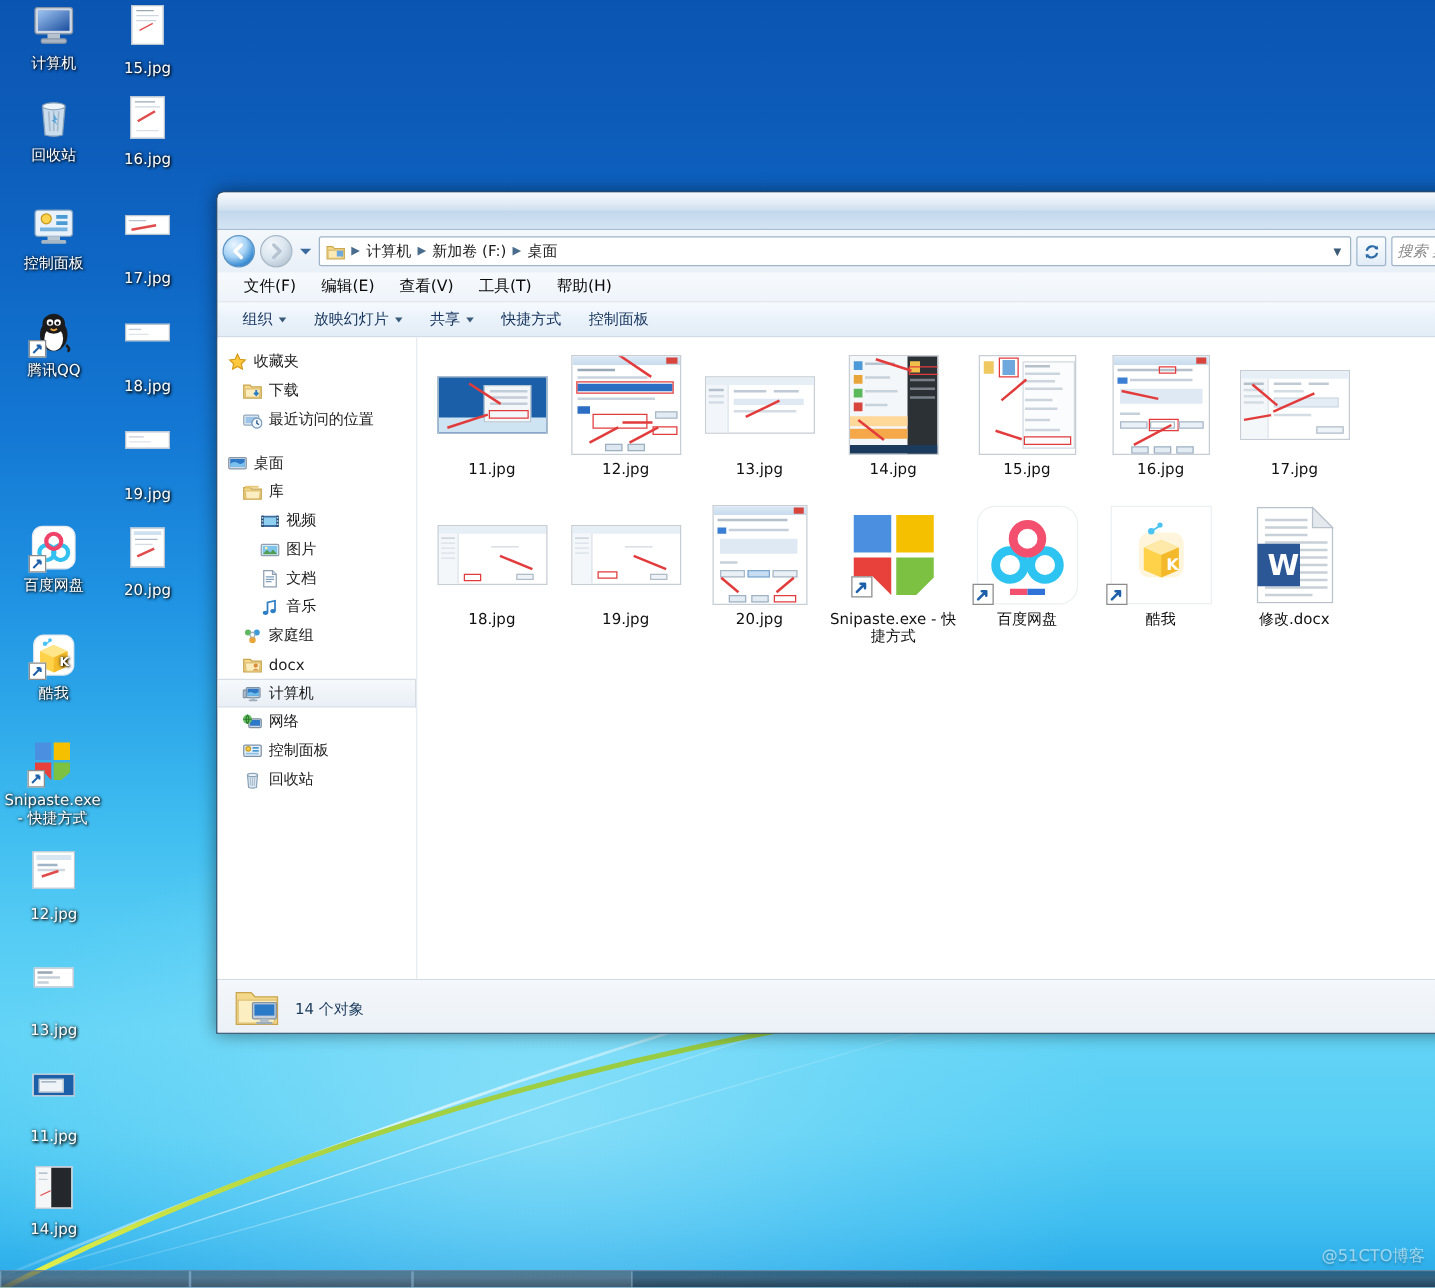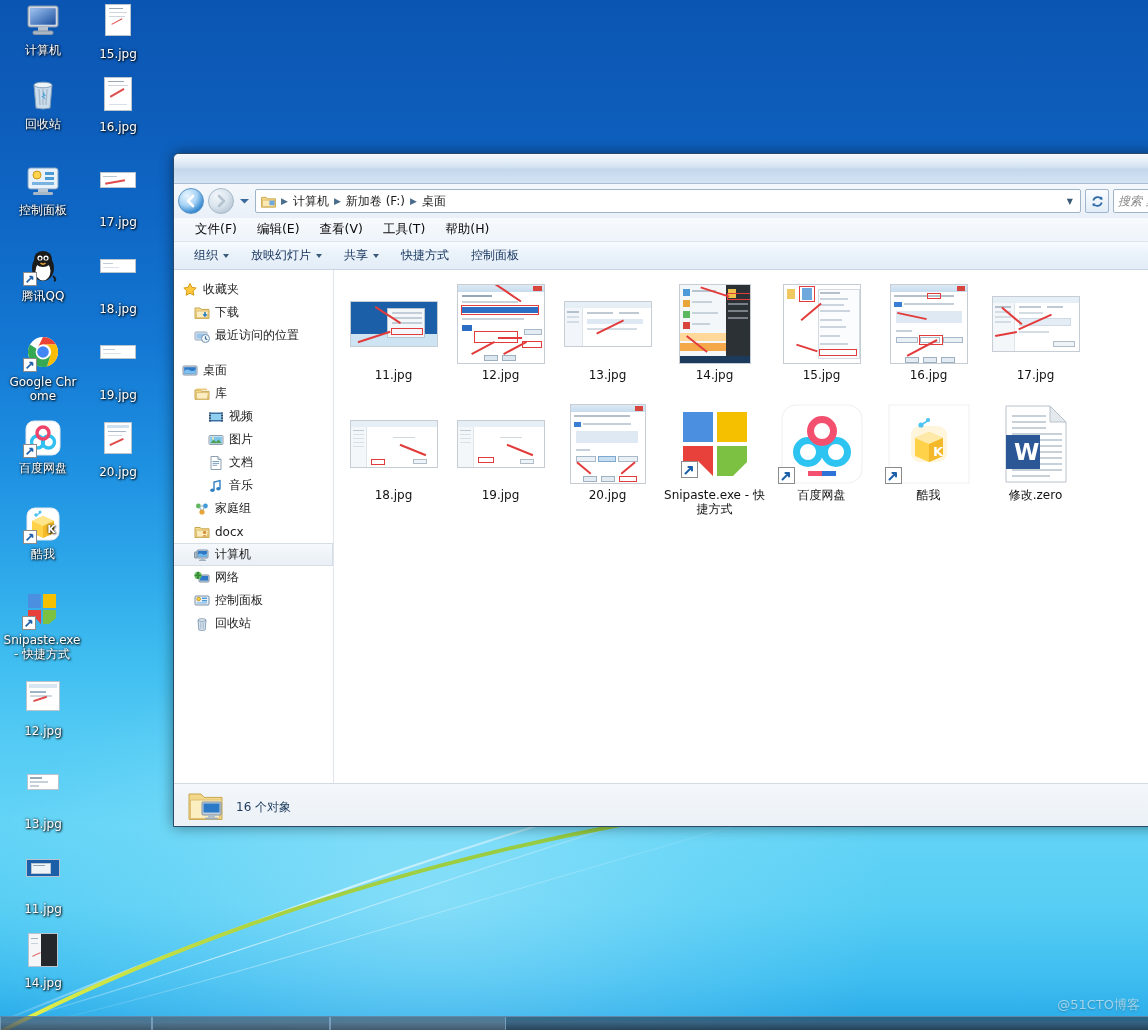--- a/index.html
+++ b/index.html
@@ -285,37 +285,20 @@
       </svg>
       <div class="sc" style="width:14px;height:14px;">
           <svg width="10" height="10" viewBox="0 0 12 12">
             <path d="M2 10 L9 3 M9 3 H5.2 M9 3 V6.8" stroke="#1d5fa8" stroke-width="2" fill="none"></path>
           </svg>
         </div>
     </div>
     <span class="lbl">腾讯QQ</span>
   </div>
 
-  <div class="dicon" style="left:6px;  top:332px;">
-    <div class="glyph">
-      <svg width="40" height="40" viewBox="0 0 40 40">
-        <circle cx="20" cy="20" r="15" fill="#fff"></circle>
-        <path d="M20 5 A15 15 0 0 1 33 12.5 L21 12.5 A7.5 7.5 0 0 0 14 17 Z" fill="#ea4335"></path>
-        <path d="M33 12.5 A15 15 0 0 1 24 34.5 L27.5 23 A7.5 7.5 0 0 0 21 12.5 Z" fill="#fbbc05"></path>
-        <path d="M24 34.5 A15 15 0 0 1 7 12.5 L14 17 A7.5 7.5 0 0 0 27.5 23 Z" fill="#34a853"></path>
-        <circle cx="20" cy="20" r="6.6" fill="#4285f4" stroke="#fff" stroke-width="1.6"></circle>
-      </svg>
-      <div class="sc" style="width:14px;height:14px;">
-          <svg width="10" height="10" viewBox="0 0 12 12">
-            <path d="M2 10 L9 3 M9 3 H5.2 M9 3 V6.8" stroke="#1d5fa8" stroke-width="2" fill="none"></path>
-          </svg>
-        </div>
-    </div>
-    <span class="lbl">Google Chrome</span>
-  </div>
 
   <div class="dicon" style="left:6px;  top:418px;">
     <div class="glyph">
       <svg width="40" height="40" viewBox="0 0 40 40">
         <rect x="3" y="3" width="34" height="34" rx="8" fill="#fff" stroke="#e2e8ee"></rect>
         <circle cx="14.5" cy="24" r="6" fill="none" stroke="#31c0f0" stroke-width="3.4"></circle>
         <circle cx="25.5" cy="24" r="6" fill="none" stroke="#31c0f0" stroke-width="3.4"></circle>
         <circle cx="20" cy="15" r="6" fill="none" stroke="#f0436a" stroke-width="3.4"></circle>
       </svg>
       <div class="sc" style="width:14px;height:14px;">
@@ -1036,38 +1019,38 @@
                 <path d="M2 1 H46 L62 17 V77 H2 Z" fill="#fff" stroke="#b9c2cb"></path>
                 <path d="M46 1 V17 H62 Z" fill="#e4e9ee" stroke="#b9c2cb"></path>
                 <g stroke="#c8d0d8" stroke-width="2">
                   <path d="M8 11 h34 M8 17 h34 M8 23 h34 M8 29 h50 M8 35 h50 M8 41 h50 M8 47 h50 M8 53 h50 M8 59 h50 M8 65 h50 M8 71 h38"></path>
                 </g>
                 <rect x="2" y="30" width="34" height="34" fill="#2b5797"></rect>
                 <text x="10" y="55" font-size="23" font-weight="bold" fill="#fff" font-family="DejaVu Sans, sans-serif">W</text>
               </svg>
             </div>
           </div>
-          <div class="fname">修改.zero</div>
+          <div class="fname">修改.docx</div>
         </div>
 
       </div>
     </div>
 
     <div id="status">
       <span>
         <svg width="36" height="34" viewBox="0 0 36 34">
           <path d="M1 5 h12 l3 3.4 h18 v22 h-33 z" fill="#f3d88a" stroke="#c8a54d"></path>
           <path d="M2.5 11 h31 l-2.2 18.5 h-28.8 z" fill="#fbeec0" stroke="#ddbe72"></path>
           <rect x="14" y="13" width="19" height="13" rx="1" fill="#c3cfdb" stroke="#7e91a5"></rect>
           <rect x="15.5" y="14.5" width="16" height="9" fill="#2b7ac8"></rect>
           <rect x="20" y="26" width="7" height="2.4" fill="#aebbc8"></rect>
           <rect x="17" y="28.4" width="13" height="2" rx=".8" fill="#9eadbb"></rect>
         </svg>
       </span>
-      <span>16 个对象</span>
+      <span>14 个对象</span>
     </div>
 
   </div>
 
   <div id="watermark">@51CTO博客</div>
 
   <div id="taskbar">
     <div class="tbbtn" style="width:152px;"></div>
     <div class="tbbtn" style="width:178px;"></div>
     <div class="tbbtn" style="width:176px;"></div>

